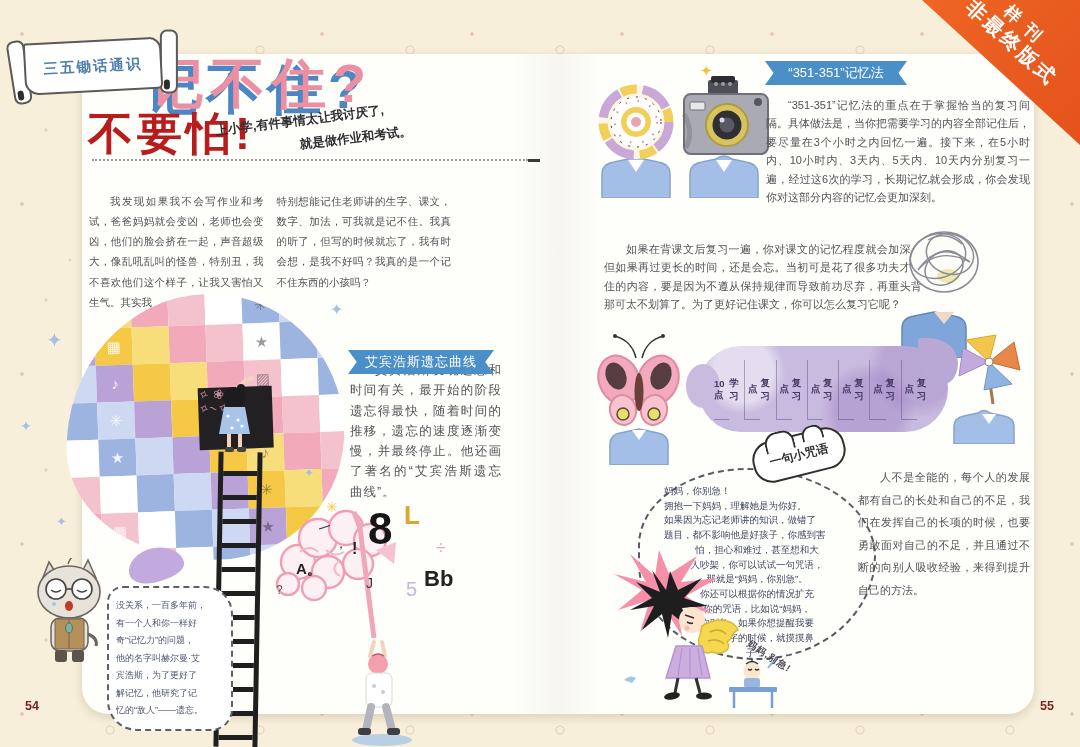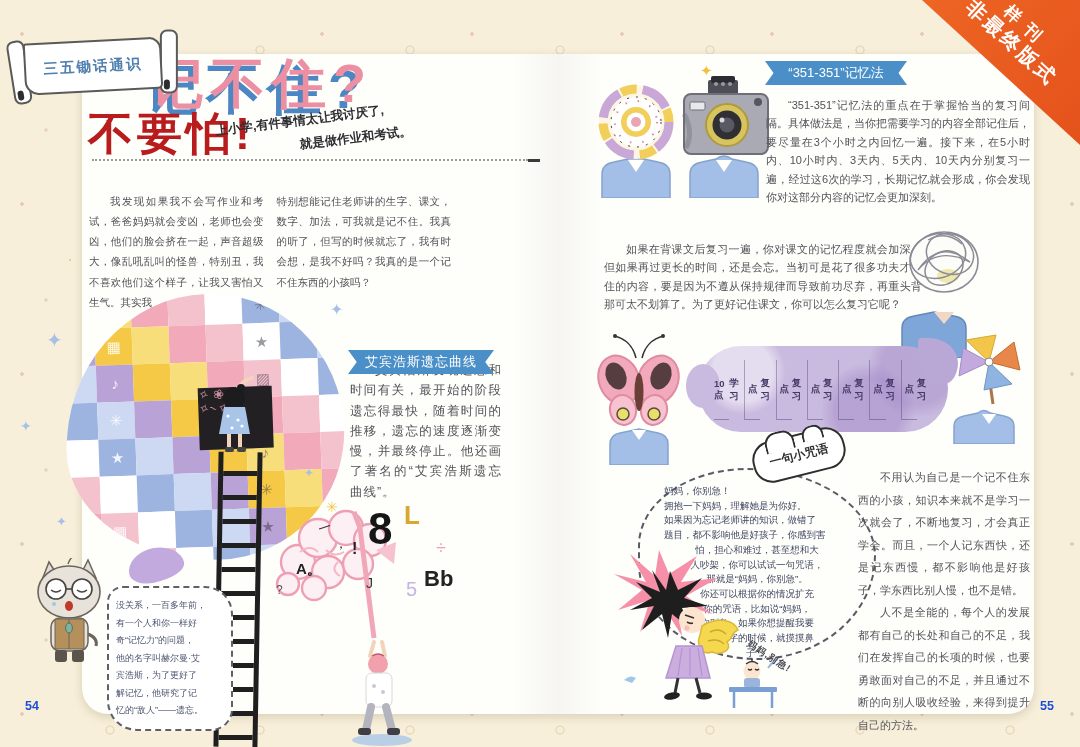--- a/index.html
+++ b/index.html
@@ -88,21 +88,21 @@
     text-align:justify;color:#525258;z-index:3;text-indent:2em;}
   
   #cat{left:24px;top:558px;z-index:4;}
   #cat-note{left:107px;top:586px;width:108px;z-index:4;background:#fff;
     border:2px dashed #5f5f66;border-radius:16px 28px 22px 30px;
     padding:9px 7px;font-size:9px;line-height:1.95;color:#4c5470;}
   
   #balloon{left:268px;top:492px;z-index:4;}
   #kid{left:330px;top:628px;z-index:4;}
   
-  .pagenum{font-size:12.5px;font-weight:bold;color:#1d4ed8;z-index:5;}
+  .pagenum{font-size:12.5px;font-weight:bold;color:#7f1d1d;z-index:5;}
   #page-left-num{left:25px;top:699px;}
   #page-right-num{left:1040px;top:699px;}
   
   #target-person{left:592px;top:78px;z-index:3;}
   #camera-person{left:678px;top:74px;z-index:3;}
   #camera-sparkle{left:700px;top:62px;font-size:15px;color:#f0c23c;z-index:4;}
   #method-banner{left:765px;top:61px;width:142px;height:24px;font-size:13px;}
   #method-para1{left:766px;top:96px;width:264px;font-size:11px;line-height:1.68;text-align:justify;
     text-indent:2em;color:#525258;z-index:3;}
   #method-para2{left:604px;top:240px;width:318px;font-size:11px;line-height:1.66;text-align:justify;
@@ -522,21 +522,20 @@
   <div class="ln">人吵架，你可以试试一句咒语，</div>
   <div class="ln">那就是“妈妈，你别急”。</div>
   <div class="ln">你还可以根据你的情况扩充</div>
   <div class="ln">你的咒语，比如说“妈妈，</div>
   <div class="ln">你别急，如果你想提醒我要</div>
   <div class="ln">好好写字的时候，就摸摸鼻</div>
   <div class="ln">子”。</div>
 </div>
 
 <div id="closing" class="abs">
-  <p>不用认为自己是一个记不住东西的小孩，知识本来就不是学习一次就会了，不断地复习，才会真正学会。而且，一个人记东西快，还是记东西慢，都不影响他是好孩子，学东西比别人慢，也不是错。</p>
   <p>人不是全能的，每个人的发展都有自己的长处和自己的不足，我们在发挥自己的长项的时候，也要勇敢面对自己的不足，并且通过不断的向别人吸收经验，来得到提升自己的方法。</p>
 </div>
 
 <div id="mom" class="abs">
   <svg width="128" height="160" viewBox="0 0 128 160">
     <polygon points="47,2 57,26 85,8 69,34 106,30 74,48 101,66 65,56 70,88 51,58 28,84 38,52 6,62 30,42 2,26 34,34 18,6 43,28" fill="#f590a8"></polygon>
     <polygon points="58,23 66,42 90,30 72,50 96,58 70,60 80,82 60,66 56,90 50,66 30,82 42,58 18,62 40,50 24,34 48,44 40,22 54,42" fill="#1e1e1e"></polygon>
     <circle cx="80" cy="72" r="13" fill="#fce4cf"></circle>
     <path d="M73 67 l9 3 M75 74 q3 2 6 1" stroke="#333" stroke-width="1.6" fill="none"></path>
     <circle cx="75" cy="80" r="2.5" fill="#f2b4b4" opacity=".8"></circle>

